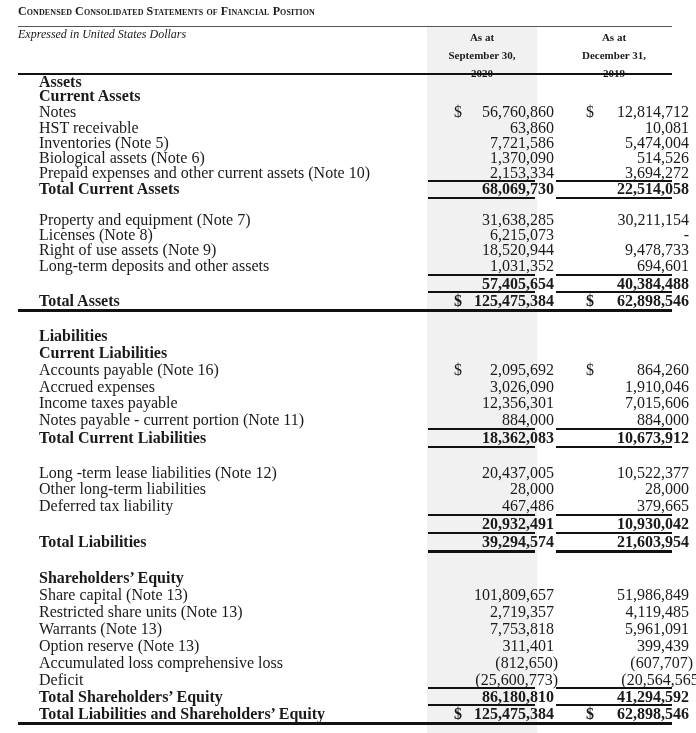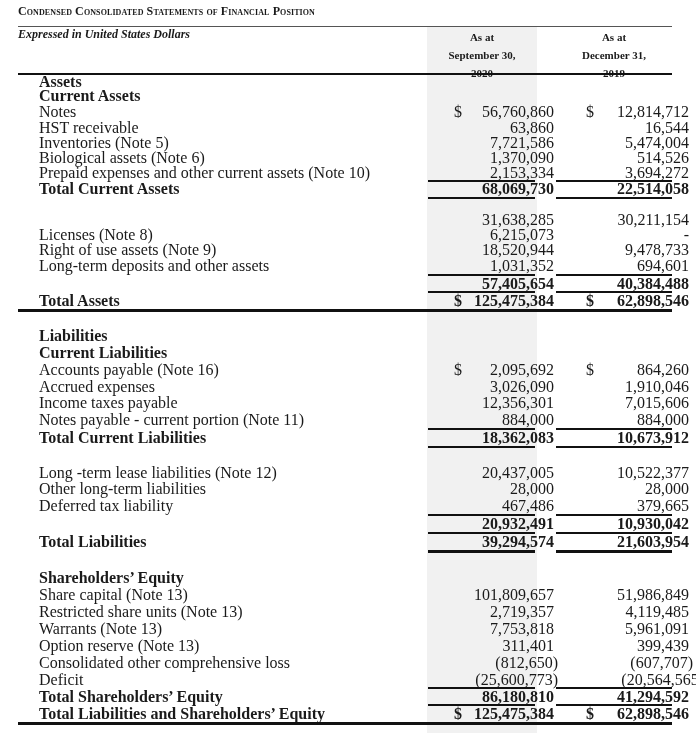--- a/index.html
+++ b/index.html
@@ -1,21 +1,21 @@
 <!DOCTYPE html>
 <html><head>
 <meta charset="utf-8">
 <style>
   html, body { margin: 0; padding: 0; background: #ffffff; }
   body { width: 696px; height: 733px; position: relative; overflow: hidden;
          font-family: "Liberation Serif", "DejaVu Serif", serif; color: #1a1a1a; }
   .title { position: absolute; left: 18px; top: 4px; font-size: 12px; font-weight: bold;
            font-variant: small-caps; letter-spacing: 0.1px; white-space: nowrap; }
   .title-rule { position: absolute; left: 18px; width: 654px; top: 26px; height: 1px; background: #555; }
-  .subtitle { position: absolute; left: 18px; top: 27px; font-size: 12px; font-weight: bold; font-style: italic; }
+  .subtitle { position: absolute; left: 18px; top: 27px; font-size: 12px; font-weight: normal; font-style: italic; }
   .shade { position: absolute; left: 427px; width: 110px; top: 27px; height: 706px; background: #f1f1f1; }
   .colhead { position: absolute; top: 28px; font-size: 11px; font-weight: bold; text-align: center; line-height: 18px; }
   .colhead.c1 { left: 427px; width: 110px; }
   .colhead.c2 { left: 556px; width: 116px; }
   .header-rule { position: absolute; left: 18px; width: 654px; top: 73px; height: 2px; background: #111; }
 
   .row { position: absolute; left: 0; width: 696px; height: 16px; font-size: 16px; line-height: 16px; margin-left: 20px; }
   .row .label { position: absolute; left: 19px; white-space: nowrap; }
   .row.bold .label, .row.bold .v1, .row.bold .v2 { font-weight: bold; }
   .row .d1 { position: absolute; left: 434px; }
@@ -59,21 +59,21 @@
 <div class="row" style="top:104px">
   <span class="label">Notes</span>
   <span class="d1">$</span>
   <span class="v1">56,760,860</span>
   <span class="d2">$</span>
   <span class="v2">12,814,712</span>
 </div>
 <div class="row" style="top:120px">
   <span class="label">HST receivable</span>
   <span class="v1">63,860</span>
-  <span class="v2">16,544</span>
+  <span class="v2">10,081</span>
 </div>
 <div class="row" style="top:135px">
   <span class="label">Inventories (Note 5)</span>
   <span class="v1">7,721,586</span>
   <span class="v2">5,474,004</span>
 </div>
 <div class="row" style="top:150px">
   <span class="label">Biological assets (Note 6)</span>
   <span class="v1">1,370,090</span>
   <span class="v2">514,526</span>
@@ -87,20 +87,21 @@
 <div class="rule c2" style="top:180px"></div>
 <div class="row bold" style="top:181px">
   <span class="label">Total Current Assets</span>
   <span class="v1">68,069,730</span>
   <span class="v2">22,514,058</span>
 </div>
 <div class="rule c1" style="top:197px"></div>
 <div class="rule c2" style="top:197px"></div>
 
 <div class="row" style="top:212px">
+  <span class="label">Property and equipment (Note 7)</span>
   <span class="v1">31,638,285</span>
   <span class="v2">30,211,154</span>
 </div>
 <div class="row" style="top:227px">
   <span class="label">Licenses (Note 8)</span>
   <span class="v1">6,215,073</span>
   <span class="v2">-</span>
 </div>
 <div class="row" style="top:242px">
   <span class="label">Right of use assets (Note 9)</span>
@@ -215,21 +216,21 @@
   <span class="label">Warrants (Note 13)</span>
   <span class="v1">7,753,818</span>
   <span class="v2">5,961,091</span>
 </div>
 <div class="row" style="top:638px">
   <span class="label">Option reserve (Note 13)</span>
   <span class="v1">311,401</span>
   <span class="v2">399,439</span>
 </div>
 <div class="row" style="top:655px">
-  <span class="label">Consolidated other comprehensive loss</span>
+  <span class="label">Accumulated loss comprehensive loss</span>
   <span class="v1" style="right:158px">(812,650)</span>
   <span class="v2" style="right:23px">(607,707)</span>
 </div>
 <div class="row" style="top:672px">
   <span class="label">Deficit</span>
   <span class="v1" style="right:158px">(25,600,773)</span>
   <span class="v2" style="right:12px">(20,564,565)</span>
 </div>
 <div class="rule c1" style="top:687px"></div>
 <div class="rule c2" style="top:687px"></div>

